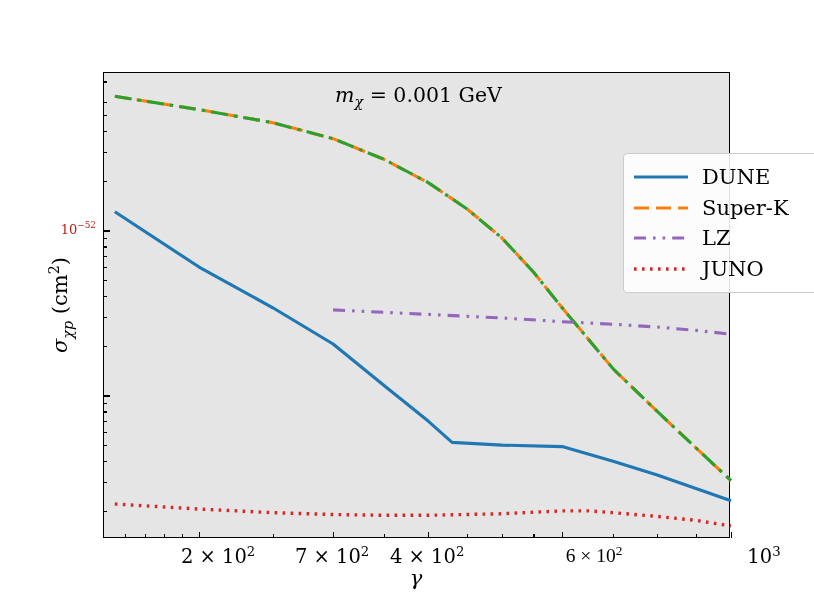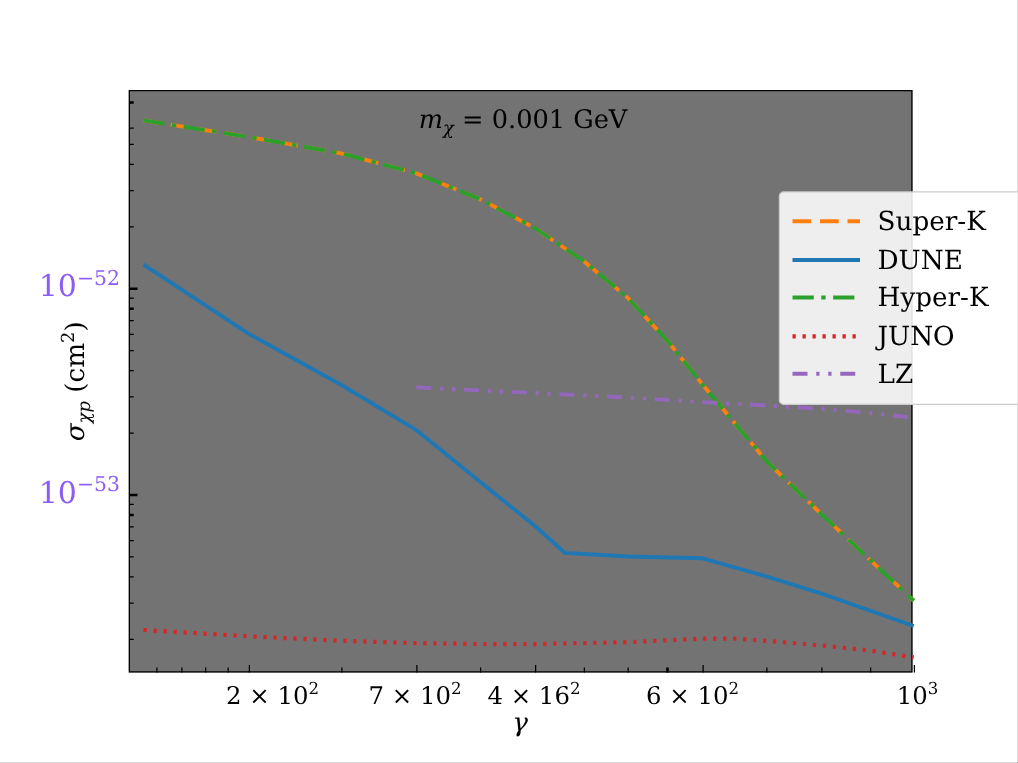--- a/index.html
+++ b/index.html
@@ -1,29 +1,29 @@
 <!DOCTYPE html>
 <html><head>
 <meta charset="utf-8">
 <style>
   html,body{margin:0;padding:0;background:#ffffff;}
   body{width:814px;height:610px;overflow:hidden;
        font-family:"DejaVu Serif","Liberation Serif",serif;color:#000;}
   #fig{position:relative;width:814px;height:610px;}
   #plot-frame{position:absolute;left:103px;top:72px;width:627px;height:466px;
-              border:1.3px solid #000;box-sizing:border-box;background:#737373;text-align:center;}
+              border:1.3px solid #000;box-sizing:border-box;background:#e5e5e5;text-align:center;}
   #curve-svg{position:absolute;left:0;top:0;width:627px;height:466px;overflow:visible;}
   .tick-major-x{position:absolute;width:1.1px;height:6px;background:#000;bottom:-0.5px;}
   .tick-minor-x{position:absolute;width:1.1px;height:3.5px;background:#000;bottom:-0.5px;}
   .tick-major-y{position:absolute;height:1.1px;width:6px;background:#000;left:-0.5px;}
   .tick-minor-y{position:absolute;height:1.1px;width:3.5px;background:#000;left:-0.5px;}
   .xlabel-tick{position:absolute;font-size:19.5px;transform:translateX(-50%);
                white-space:nowrap;color:#000;}
-  .ylabel-tick{position:absolute;font-size:24px;transform:translateY(-50%);
-               white-space:nowrap;text-align:right;color:#8b5cf6;}
+  .ylabel-tick{position:absolute;font-size:13px;transform:translateY(-50%);
+               white-space:nowrap;text-align:right;color:#b91c1c;}
   sup{font-size:0.68em;vertical-align:super;line-height:0;}
   #xaxis-title{position:absolute;left:416px;top:566px;transform:translateX(-50%);
                font-size:21px;font-style:italic;}
   #yaxis-title{position:absolute;left:14px;top:305px;font-size:21px;
                transform:translateY(-50%) rotate(-90deg);transform-origin:center center;
                white-space:nowrap;}
   #annotation{position:absolute;left:334px;top:82px;font-size:20.5px;line-height:1.22;
               white-space:nowrap;}
   #legend{position:absolute;left:519px;top:80px;width:202px;
           border:1px solid #cccccc;border-radius:4px;background:rgba(255,255,255,0.88);
@@ -102,51 +102,44 @@
 
     <div id="annotation" style="left:231px;top:10px;position:absolute;">
       <div>
         <span class="it">m</span><sub style="font-size:0.7em" class="it">χ</sub><span> = 0.001 GeV</span>
       </div>
     </div>
 
     <div id="legend">
         <div class="legend-row">
           <div class="legend-sample"><svg width="56" height="20">
+              <line x1="1" y1="10" x2="55" y2="10" stroke="#1f77b4" stroke-width="3.1"></line>
+            </svg></div>
+          <div class="legend-text">DUNE</div>
+        </div>
+        <div class="legend-row">
+          <div class="legend-sample"><svg width="56" height="20">
               <line x1="1" y1="10" x2="55" y2="10" stroke="#ff7f0e" stroke-width="3.1" stroke-dasharray="15,7"></line>
             </svg></div>
           <div class="legend-text">Super-K</div>
         </div>
         <div class="legend-row">
           <div class="legend-sample"><svg width="56" height="20">
-              <line x1="1" y1="10" x2="55" y2="10" stroke="#1f77b4" stroke-width="3.1"></line>
+              <line x1="1" y1="10" x2="55" y2="10" stroke="#9467bd" stroke-width="3.1" stroke-dasharray="12,7,2.6,7,2.6,7"></line>
             </svg></div>
-          <div class="legend-text">DUNE</div>
-        </div>
-        <div class="legend-row">
-          <div class="legend-sample"><svg width="56" height="20">
-              <line x1="1" y1="10" x2="55" y2="10" stroke="#2ca02c" stroke-width="3.1" stroke-dasharray="17,6,3.5,6"></line>
-            </svg></div>
-          <div class="legend-text">Hyper-K</div>
+          <div class="legend-text">LZ</div>
         </div>
         <div class="legend-row">
           <div class="legend-sample"><svg width="56" height="20">
               <line x1="1" y1="10" x2="55" y2="10" stroke="#d62728" stroke-width="3.4" stroke-dasharray="2.6,5.4"></line>
             </svg></div>
           <div class="legend-text">JUNO</div>
         </div>
-        <div class="legend-row">
-          <div class="legend-sample"><svg width="56" height="20">
-              <line x1="1" y1="10" x2="55" y2="10" stroke="#9467bd" stroke-width="3.1" stroke-dasharray="12,7,2.6,7,2.6,7"></line>
-            </svg></div>
-          <div class="legend-text">LZ</div>
-        </div>
       </div>
 
   </div>
 <div class="xlabel-tick" style="left: 198.079px; top: 545px; margin-left: 20px;"><span>2 × 10</span><sup>2</sup></div>
     <div class="xlabel-tick" style="left: 332.086px; top: 545px;"><span>7 × 10</span><sup>2</sup></div>
-    <div class="xlabel-tick" style="left: 427.165px; top: 545px;"><span>4 × 16</span><sup>2</sup></div>
-    <div class="xlabel-tick" style="left: 554px; top: 545px;"><span>6 × 10</span><sup>2</sup></div>
-    <div class="xlabel-tick" style="left: 734px; top: 545px;"><span>10</span><sup>3</sup></div>
+    <div class="xlabel-tick" style="left: 427.165px; top: 545px;"><span>4 × 10</span><sup>2</sup></div>
+    <div class="xlabel-tick" style="left: 594px; top: 545px; font-family: Liberation Serif, serif;"><span>6 × 10</span><sup>2</sup></div>
+    <div class="xlabel-tick" style="left: 764px; top: 545px;"><span>10</span><sup>3</sup></div>
     <div class="ylabel-tick" style="top: 229.469px; left: 0px; width: 96px;"><span>10</span><sup>−52</sup></div>
-    <div class="ylabel-tick" style="top: 394.488px; left: 0px; width: 96px;"><span>10</span><sup>−53</sup></div>
   </div>
 
 </body></html>

